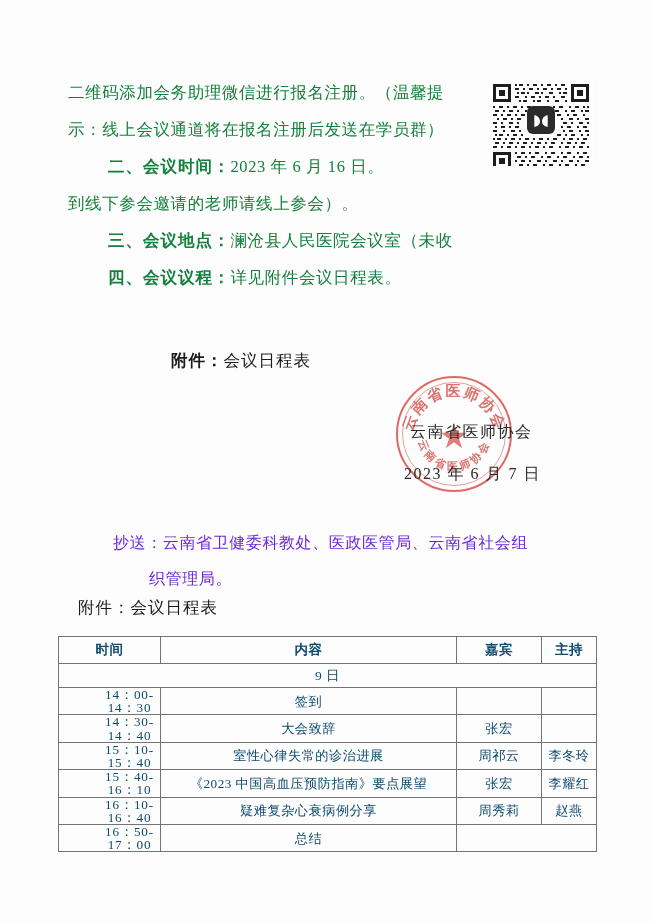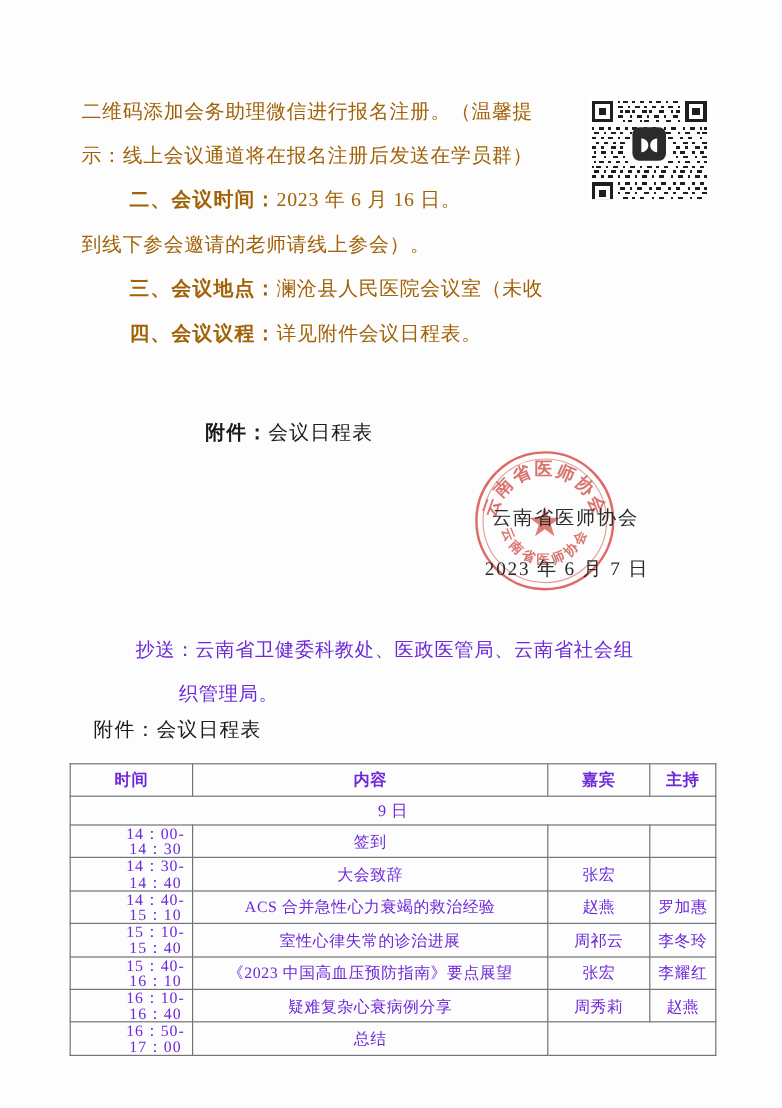--- a/index.html
+++ b/index.html
@@ -26,21 +26,21 @@
   .doc-body {
     position: absolute;
     left: 68px;
     top: 74px;
     width: 420px;
   }
   .para {
     font-size: 16.5px;
     line-height: 37px;
     letter-spacing: 0.6px;
-    color: #a16207;
+    color: #15803d;
     white-space: nowrap;
   }
   .indent { padding-left: 40px; }
   .lbl {
     font-weight: bold;
     letter-spacing: 1px;
   }
 
   
   .qr-wrap {
@@ -187,21 +187,21 @@
 
   
   .sched {
     position: absolute;
     left: 58px;
     top: 636px;
     width: 538px;
     border-collapse: collapse;
     table-layout: fixed;
     font-size: 13.2px;
-    color: #6d28d9;
+    color: #0c4a6e;
   }
   .sched th, .sched td {
     border: 1px solid #737373;
     text-align: center;
     padding: 0;
     font-weight: normal;
     letter-spacing: 0.5px;
     line-height: 1;
   }
   .sched th {
@@ -532,26 +532,20 @@
         <td></td>
       </tr>
 
       <tr>
         <td class="time-cell">14：30-14：40</td>
         <td>大会致辞</td>
         <td>张宏</td>
         <td></td>
       </tr>
 
-      <tr>
-        <td class="time-cell">14：40-15：10</td>
-        <td>ACS 合并急性心力衰竭的救治经验</td>
-        <td>赵燕</td>
-        <td>罗加惠</td>
-      </tr>
 
       <tr>
         <td class="time-cell">15：10-15：40</td>
         <td>室性心律失常的诊治进展</td>
         <td>周祁云</td>
         <td>李冬玲</td>
       </tr>
 
       <tr>
         <td class="time-cell">15：40-16：10</td>

